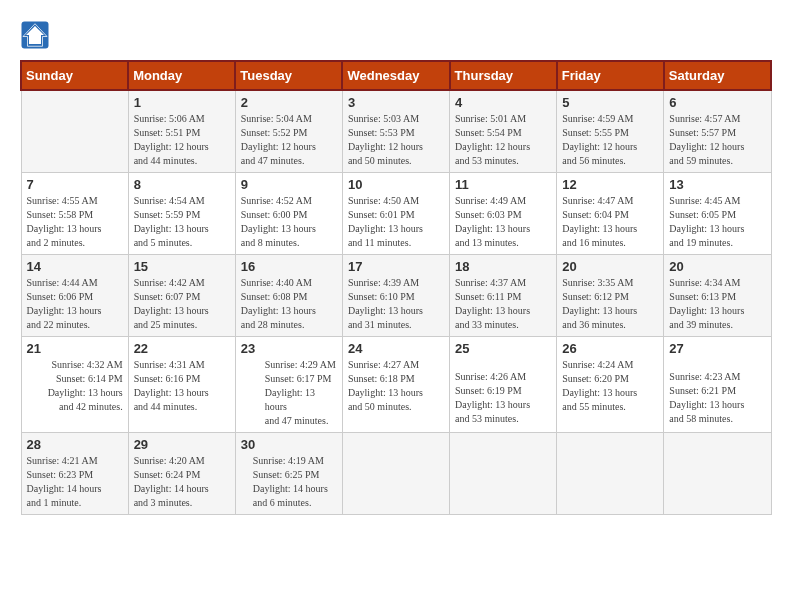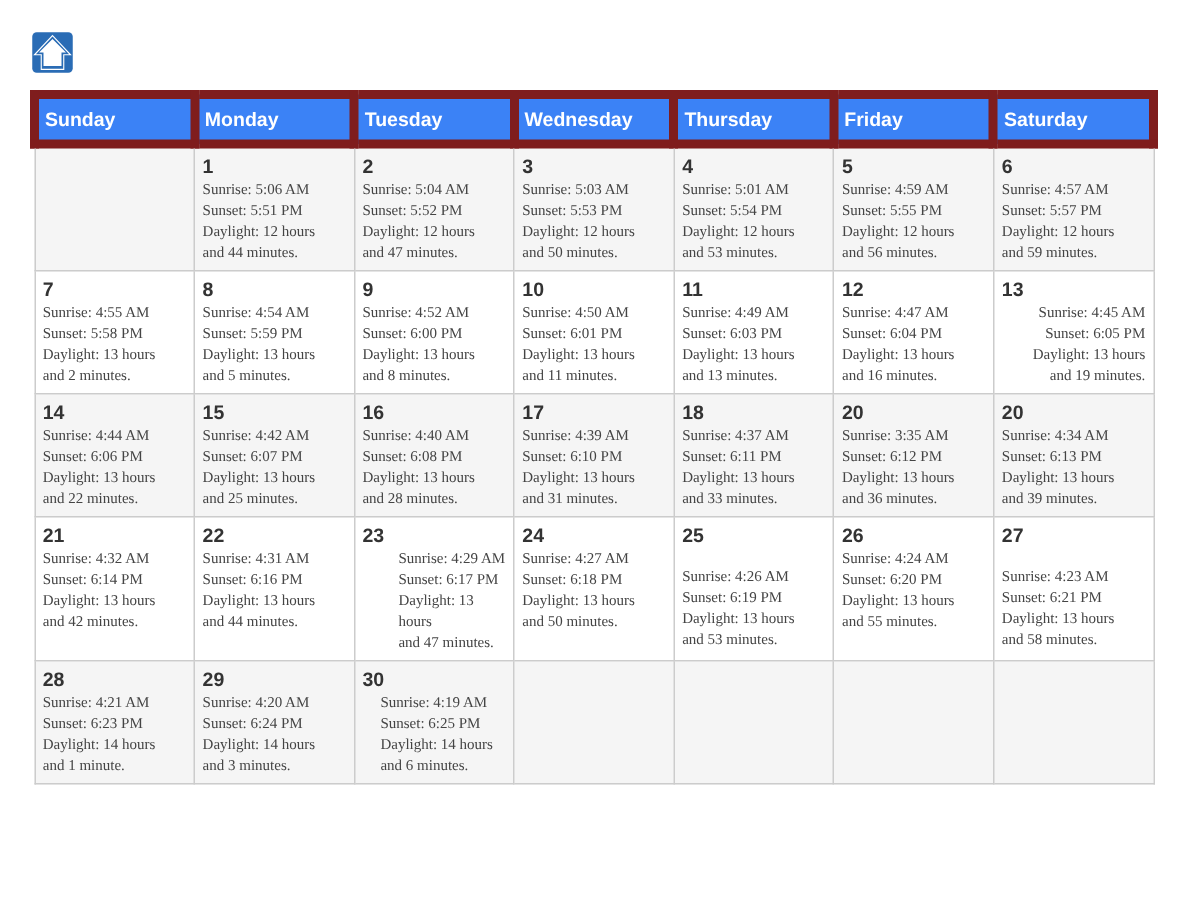--- a/index.html
+++ b/index.html
@@ -45,27 +45,27 @@
     .location {
       font-size: 16px;
       color: #555;
     }
     table {
       width: 100%;
       border-collapse: collapse;
       font-size: 11px;
     }
     thead tr th {
-      background-color: #3b82f6;
+      background-color: #c2410c;
       color: #fff;
       padding: 6px 4px;
       text-align: left;
       font-size: 13px;
       font-weight: bold;
-      border: 6px solid #7f1d1d;
+      border: 2px solid #7f1d1d;
     }
     tbody tr td {
       border: 1px solid #ccc;
       vertical-align: top;
       padding: 4px 5px;
       width: calc(100% / 7);
       height: 80px;
       color: #333;
     }
     tbody tr:nth-child(odd) td {
@@ -204,21 +204,21 @@
         </td>
         <td>
           <span class="day-number">12</span>
           <div class="day-info" style="white-space: pre-line;">Sunrise: 4:47 AM
 Sunset: 6:04 PM
 Daylight: 13 hours
 and 16 minutes.</div>
         </td>
         <td>
           <span class="day-number">13</span>
-          <div class="day-info" style="white-space: pre-line; text-align: right;">Sunrise: 4:45 AM
+          <div class="day-info" style="white-space: pre-line;">Sunrise: 4:45 AM
 Sunset: 6:05 PM
 Daylight: 13 hours
 and 19 minutes.</div>
         </td>
       </tr>
       <tr>
         <td>
           <span class="day-number">14</span>
           <div class="day-info" style="white-space: pre-line;">Sunrise: 4:44 AM
 Sunset: 6:06 PM
@@ -264,21 +264,21 @@
           <span class="day-number">20</span>
           <div class="day-info" style="white-space: pre-line;">Sunrise: 4:34 AM
 Sunset: 6:13 PM
 Daylight: 13 hours
 and 39 minutes.</div>
         </td>
       </tr>
       <tr>
         <td>
           <span class="day-number">21</span>
-          <div class="day-info" style="white-space: pre-line;">Sunrise: 4:32 AM
+          <div class="day-info" style="white-space: pre-line; text-align: right;">Sunrise: 4:32 AM
 Sunset: 6:14 PM
 Daylight: 13 hours
 and 42 minutes.</div>
         </td>
         <td>
           <span class="day-number">22</span>
           <div class="day-info" style="white-space: pre-line;">Sunrise: 4:31 AM
 Sunset: 6:16 PM
 Daylight: 13 hours
 and 44 minutes.</div>

